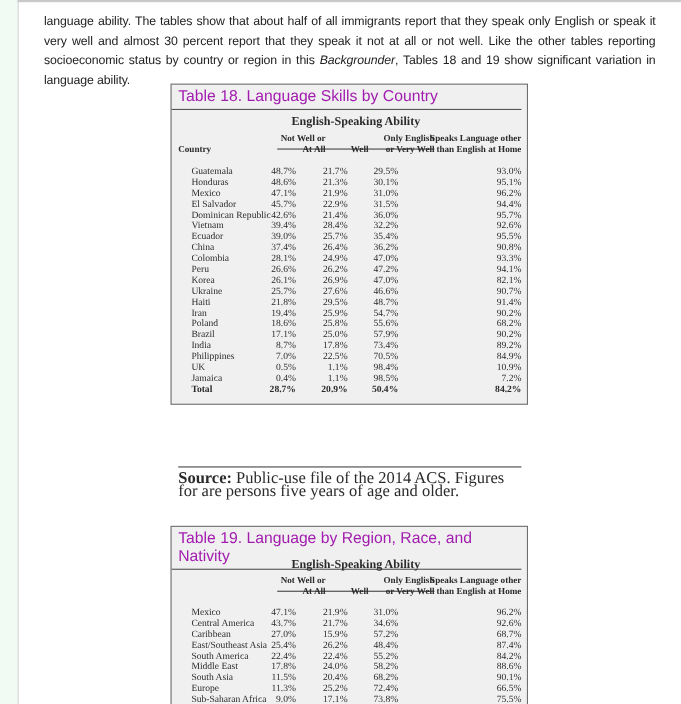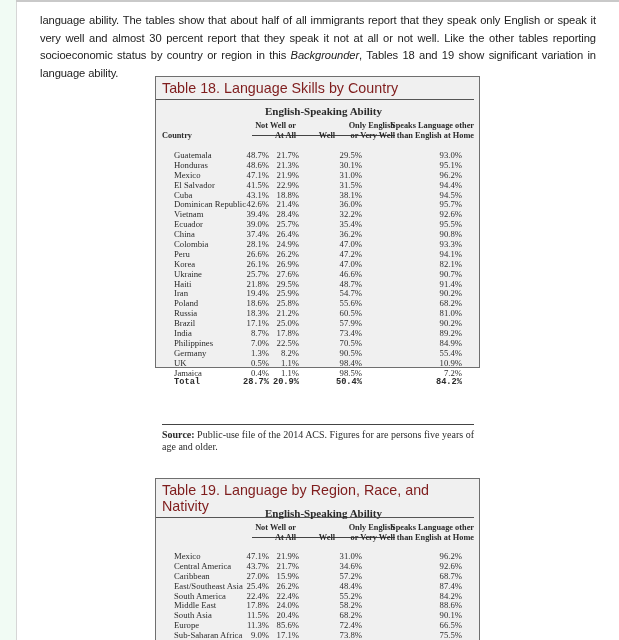--- a/index.html
+++ b/index.html
@@ -24,47 +24,47 @@
   .para em { font-style: italic; }
   .tbl-box {
     position: absolute; left: 155px; width: 323px;
     background: #f0f0f0; border: 1px solid #6f6f6f;
     font-family: "Liberation Serif", "DejaVu Serif", serif; color: #2b2b2b;
   }
   #t18 { top: 76px; height: 290px; }
   #t19 { top: 478px; height: 170px; }
   .tbl-title {
     font-family: "Liberation Sans", sans-serif;
-    font-size: 14.3px; color: #7f1d1d;
+    font-size: 14.3px; color: #a21caf;
     padding: 3px 0 3px 6px; margin: 0 5px 0 0;
     border-bottom: 1px solid #555;
   }
   .grp-head {
     position: absolute; left: 96px; width: 143px; text-align: center;
     font-size: 11px; font-weight: bold; padding-bottom: 18px;
     border-bottom: 1px solid #444;
   }
   .col-head {
     position: absolute; font-size: 8.3px; font-weight: bold; line-height: 10px;
   }
   .rows { position: absolute; left: 6px; right: 5px; }
   .row { position: relative; height: 9.9px; font-size: 8.7px; line-height: 10px; }
   .row span { position: absolute; top: 0; }
   .row .c0 { left: 12px; }
   .row .c1 { right: 205px; text-align: right; }
-  .row .c2 { right: 175px; text-align: left; }
+  .row .c2 { right: 158px; text-align: left; }
   .row .c3 { right: 112px; text-align: right; }
-  .row .c4 { right: 12px; }
-  .row.total { font-weight: bold; font-family: Liberation Mono, monospace; }
+  .row .c4 { right: 0; }
+  .row.total { font-weight: bold; }
   .source-sep {
     position: absolute; left: 6px; right: 5px; border-top: 1px solid #444;
   }
   .source {
     position: absolute; left: 6px; right: 5px;
-    font-size: 10px; line-height: 12px;
+    font-size: 15px; line-height: 12px;
   }
   .source b { font-weight: bold; }
 </style>
 </head>
 <body>
 
 <div class="left-strip"></div>
 <div class="top-line"></div>
 
 <p class="para"><span>language ability. The tables show that about half of all immigrants report that they speak only English or speak it very well and almost 30 percent report that they speak it not at all or not well. Like the other tables reporting socioeconomic status by country or region in this </span><em>Backgrounder</em><span>, Tables 18 and 19 show significant variation in language ability.</span></p>
@@ -103,31 +103,24 @@
       </div>
       <div class="row">
         <span class="c0">Mexico</span>
         <span class="c1">47.1%</span>
         <span class="c2">21.9%</span>
         <span class="c3">31.0%</span>
         <span class="c4">96.2%</span>
       </div>
       <div class="row">
         <span class="c0">El Salvador</span>
-        <span class="c1">41.5%</span>
+        <span class="c1">45.7%</span>
         <span class="c2">22.9%</span>
         <span class="c3">31.5%</span>
         <span class="c4">94.4%</span>
-      </div>
-      <div class="row">
-        <span class="c0">Cuba</span>
-        <span class="c1">43.1%</span>
-        <span class="c2">18.8%</span>
-        <span class="c3">38.1%</span>
-        <span class="c4">94.5%</span>
       </div>
       <div class="row">
         <span class="c0">Dominican Republic</span>
         <span class="c1">42.6%</span>
         <span class="c2">21.4%</span>
         <span class="c3">36.0%</span>
         <span class="c4">95.7%</span>
       </div>
       <div class="row">
         <span class="c0">Vietnam</span>
@@ -193,53 +186,39 @@
         <span class="c4">90.2%</span>
       </div>
       <div class="row">
         <span class="c0">Poland</span>
         <span class="c1">18.6%</span>
         <span class="c2">25.8%</span>
         <span class="c3">55.6%</span>
         <span class="c4">68.2%</span>
       </div>
       <div class="row">
-        <span class="c0">Russia</span>
-        <span class="c1">18.3%</span>
-        <span class="c2">21.2%</span>
-        <span class="c3">60.5%</span>
-        <span class="c4">81.0%</span>
-      </div>
-      <div class="row">
         <span class="c0">Brazil</span>
         <span class="c1">17.1%</span>
         <span class="c2">25.0%</span>
         <span class="c3">57.9%</span>
         <span class="c4">90.2%</span>
       </div>
       <div class="row">
         <span class="c0">India</span>
         <span class="c1">8.7%</span>
         <span class="c2">17.8%</span>
         <span class="c3">73.4%</span>
         <span class="c4">89.2%</span>
       </div>
       <div class="row">
         <span class="c0">Philippines</span>
         <span class="c1">7.0%</span>
         <span class="c2">22.5%</span>
         <span class="c3">70.5%</span>
         <span class="c4">84.9%</span>
-      </div>
-      <div class="row">
-        <span class="c0">Germany</span>
-        <span class="c1">1.3%</span>
-        <span class="c2">8.2%</span>
-        <span class="c3">90.5%</span>
-        <span class="c4">55.4%</span>
       </div>
       <div class="row">
         <span class="c0">UK</span>
         <span class="c1">0.5%</span>
         <span class="c2">1.1%</span>
         <span class="c3">98.4%</span>
         <span class="c4">10.9%</span>
       </div>
       <div class="row">
         <span class="c0">Jamaica</span>
@@ -322,21 +301,21 @@
       <div class="row">
         <span class="c0">South Asia</span>
         <span class="c1">11.5%</span>
         <span class="c2">20.4%</span>
         <span class="c3">68.2%</span>
         <span class="c4">90.1%</span>
       </div>
       <div class="row">
         <span class="c0">Europe</span>
         <span class="c1">11.3%</span>
-        <span class="c2">85.6%</span>
+        <span class="c2">25.2%</span>
         <span class="c3">72.4%</span>
         <span class="c4">66.5%</span>
       </div>
       <div class="row">
         <span class="c0">Sub-Saharan Africa</span>
         <span class="c1">9.0%</span>
         <span class="c2">17.1%</span>
         <span class="c3">73.8%</span>
         <span class="c4">75.5%</span>
       </div>

